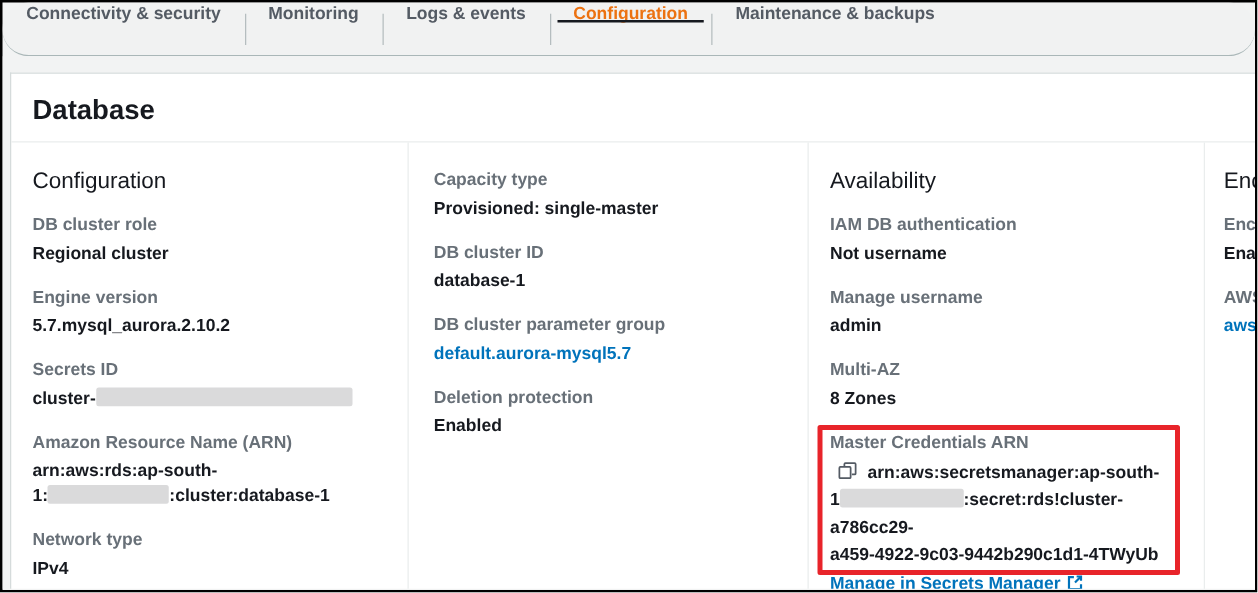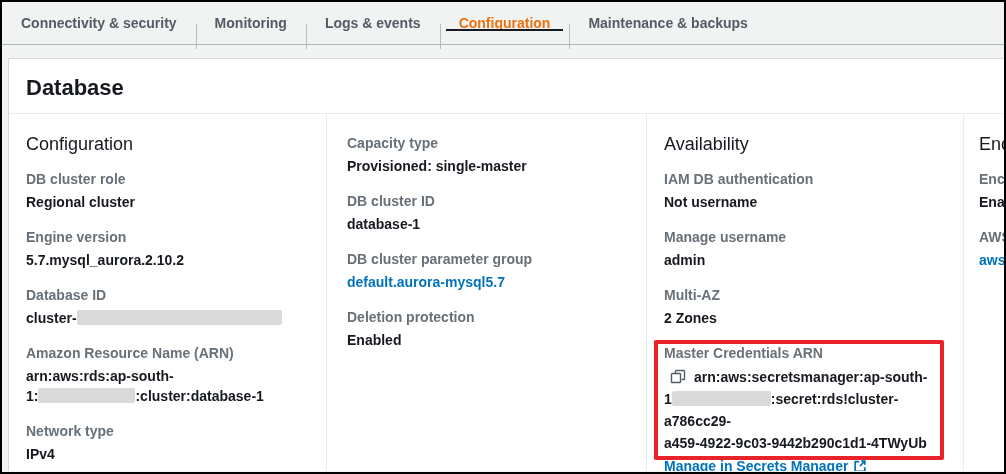--- a/index.html
+++ b/index.html
@@ -16,22 +16,22 @@
   }
   *{box-sizing:border-box;margin:0;padding:0;}
   html,body{width:1006px;height:474px;overflow:hidden;}
   body{font-family:"Liberation Sans","DejaVu Sans",sans-serif;background:#fff;}
   .screen{
     position:relative;width:1006px;height:474px;
     border:2px solid #000;background:var(--page-bg);overflow:hidden;
   }
   
   .tabbar{
-    display:flex;align-items:center;height:43px;
-    background:#f1f2f2;border-bottom:1px solid var(--tab-border);
+    display:flex;align-items:flex-start;height:43px;
+    background:#f1f2f2;border-bottom:1px solid var(--tab-border);border-radius:21px;
   }
   .tab{
     position:relative;display:flex;align-items:center;
     padding:0 19px;font-size:14px;font-weight:700;color:var(--tab-text);
     cursor:pointer;white-space:nowrap;
   }
   .tab + .tab::before{
     content:"";position:absolute;left:0;top:9px;height:25px;width:1px;
     background:#b5bdbf;
   }
@@ -118,21 +118,21 @@
             <div class="f-label">DB cluster role</div>
             <div class="f-value">Regional cluster</div>
           </div>
 
           <div class="field">
             <div class="f-label">Engine version</div>
             <div class="f-value">5.7.mysql_aurora.2.10.2</div>
           </div>
 
           <div class="field">
-            <div class="f-label">Database ID</div>
+            <div class="f-label">Secrets ID</div>
             <div class="f-value"><span>cluster-</span><span class="redacted redact-resource"></span></div>
           </div>
 
           <div class="field">
             <div class="f-label">Amazon Resource Name (ARN)</div>
             <div class="f-value">
               <div>arn:aws:rds:ap-south-</div>
               <div><span>1:</span><span class="redacted redact-arn1"></span><span>:cluster:database-1</span></div>
             </div>
           </div>
@@ -173,21 +173,21 @@
             <div class="f-value">Not username</div>
           </div>
 
           <div class="field">
             <div class="f-label">Manage username</div>
             <div class="f-value">admin</div>
           </div>
 
           <div class="field">
             <div class="f-label">Multi-AZ</div>
-            <div class="f-value">2 Zones</div>
+            <div class="f-value">8 Zones</div>
           </div>
 
           <div class="field">
             <div class="f-label">Master Credentials ARN</div>
             <div class="mc-line"><span class="copy-btn"><svg width="16" height="16" viewBox="0 0 16 16">
                     <path d="M5.5 4.5V2.3c0-.5.4-.8.8-.8h7.4c.5 0 .8.4.8.8v7.4c0 .5-.4.8-.8.8h-2.2" fill="none" stroke="#545b64" stroke-width="1.4"></path>
                     <rect x="1.5" y="4.5" width="9" height="9" rx="0.8" fill="#fff" stroke="#545b64" stroke-width="1.4"></rect>
                   </svg></span><span>arn:aws:secretsmanager:ap-south-</span></div>
             <div class="mc-line"><span>1</span><span class="redacted redact-arn3"></span><span>:secret:rds!cluster-a786cc29-</span></div>
             <div class="mc-line">a459-4922-9c03-9442b290c1d1-4TWyUb</div>

